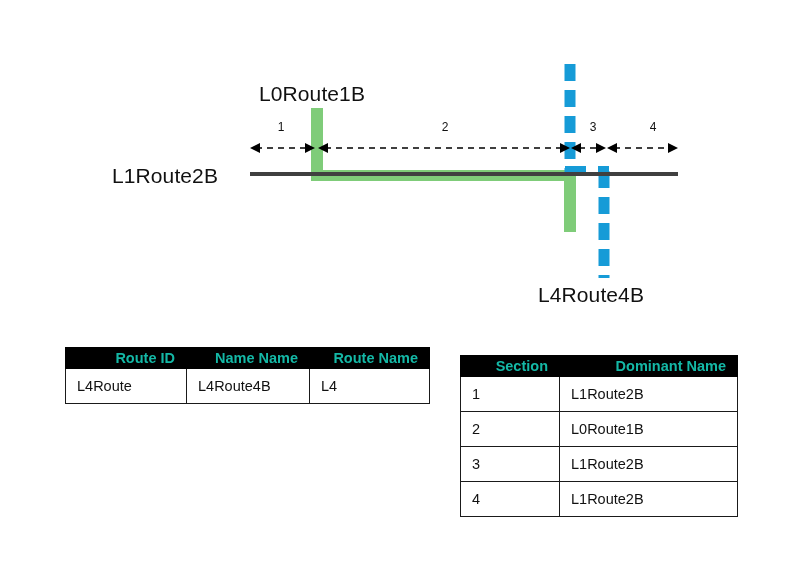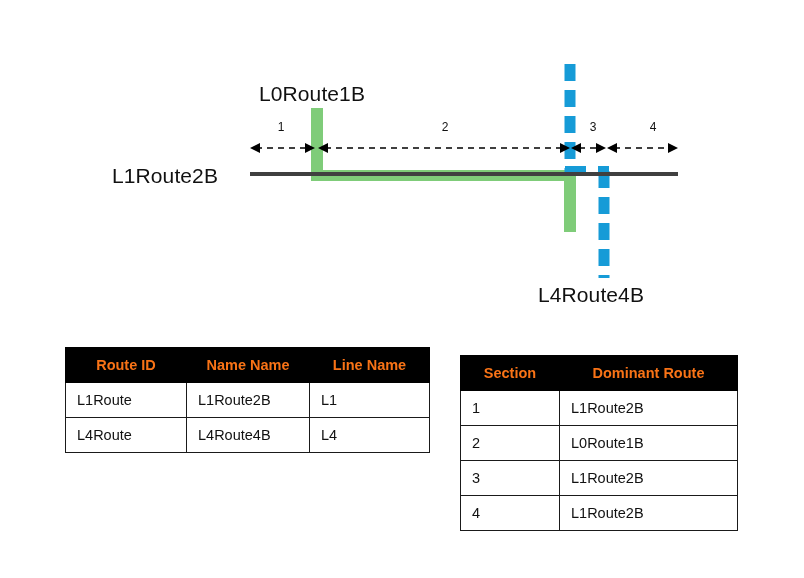--- a/index.html
+++ b/index.html
@@ -53,24 +53,24 @@
   
   .data-table {
     position: absolute;
     border-collapse: collapse;
     font-family: "Liberation Sans", sans-serif;
     font-size: 14.5px;
     background: #ffffff;
   }
   .data-table th {
     background: #000000;
-    color: #f97316;
+    color: #14b8a6;
     font-weight: bold;
-    text-align: center;
-    padding: 9px 11px;
+    text-align: right;
+    padding: 2px 11px;
     border: 1.5px solid #000000;
     white-space: nowrap;
   }
   .data-table td {
     color: #111111;
     text-align: left;
     padding: 9px 11px;
     border: 1.5px solid #1a1a1a;
     white-space: nowrap;
   }
@@ -133,42 +133,37 @@
   <div class="section-num" id="sec-2">2</div>
   <div class="section-num" id="sec-3">3</div>
   <div class="section-num" id="sec-4">4</div>
 </div>
 
 <table class="data-table" id="table-routes">
   <thead>
     <tr>
       <th>Route ID</th>
       <th>Name Name</th>
-      <th>Line Name</th>
+      <th>Route Name</th>
     </tr>
   </thead>
   <tbody>
-    <tr>
-      <td>L1Route</td>
-      <td>L1Route2B</td>
-      <td>L1</td>
-    </tr>
     <tr>
       <td>L4Route</td>
       <td>L4Route4B</td>
       <td>L4</td>
     </tr>
   </tbody>
 </table>
 
 <table class="data-table" id="table-sections">
   <thead>
     <tr>
       <th>Section</th>
-      <th>Dominant Route</th>
+      <th>Dominant Name</th>
     </tr>
   </thead>
   <tbody>
     <tr>
       <td>1</td>
       <td>L1Route2B</td>
     </tr>
     <tr>
       <td>2</td>
       <td>L0Route1B</td>

